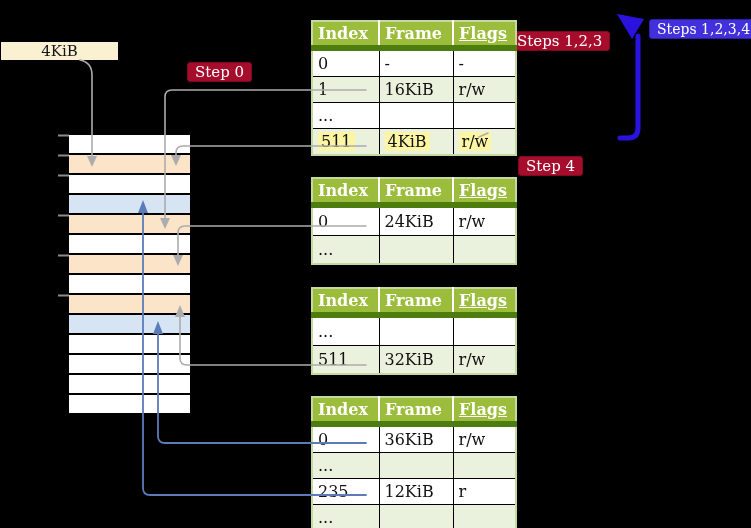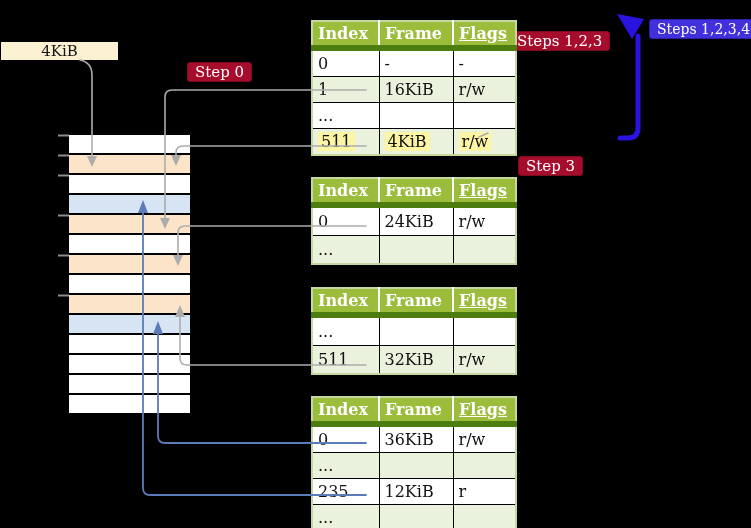--- a/index.html
+++ b/index.html
@@ -41,21 +41,21 @@
 </head>
 <body>
 
 <div id="canvas">
 
   <div class="mem-label">4KiB</div>
 
   <div id="badge-step0" class="badge badge-red">Step 0</div>
   <div id="badge-steps123" class="badge badge-red">Steps 1,2,3</div>
   <div id="badge-steps1234" class="badge badge-blue">Steps 1,2,3,4</div>
-  <div id="badge-step4" class="badge badge-red">Step 3</div>
+  <div id="badge-step4" class="badge badge-red">Step 4</div>
 
   <div id="stack">
       <div class="frame-row c-white"></div>
       <div class="frame-row c-orange"></div>
       <div class="frame-row c-white"></div>
       <div class="frame-row c-blue"></div>
       <div class="frame-row c-orange"></div>
       <div class="frame-row c-white"></div>
       <div class="frame-row c-orange"></div>
       <div class="frame-row c-white"></div>

